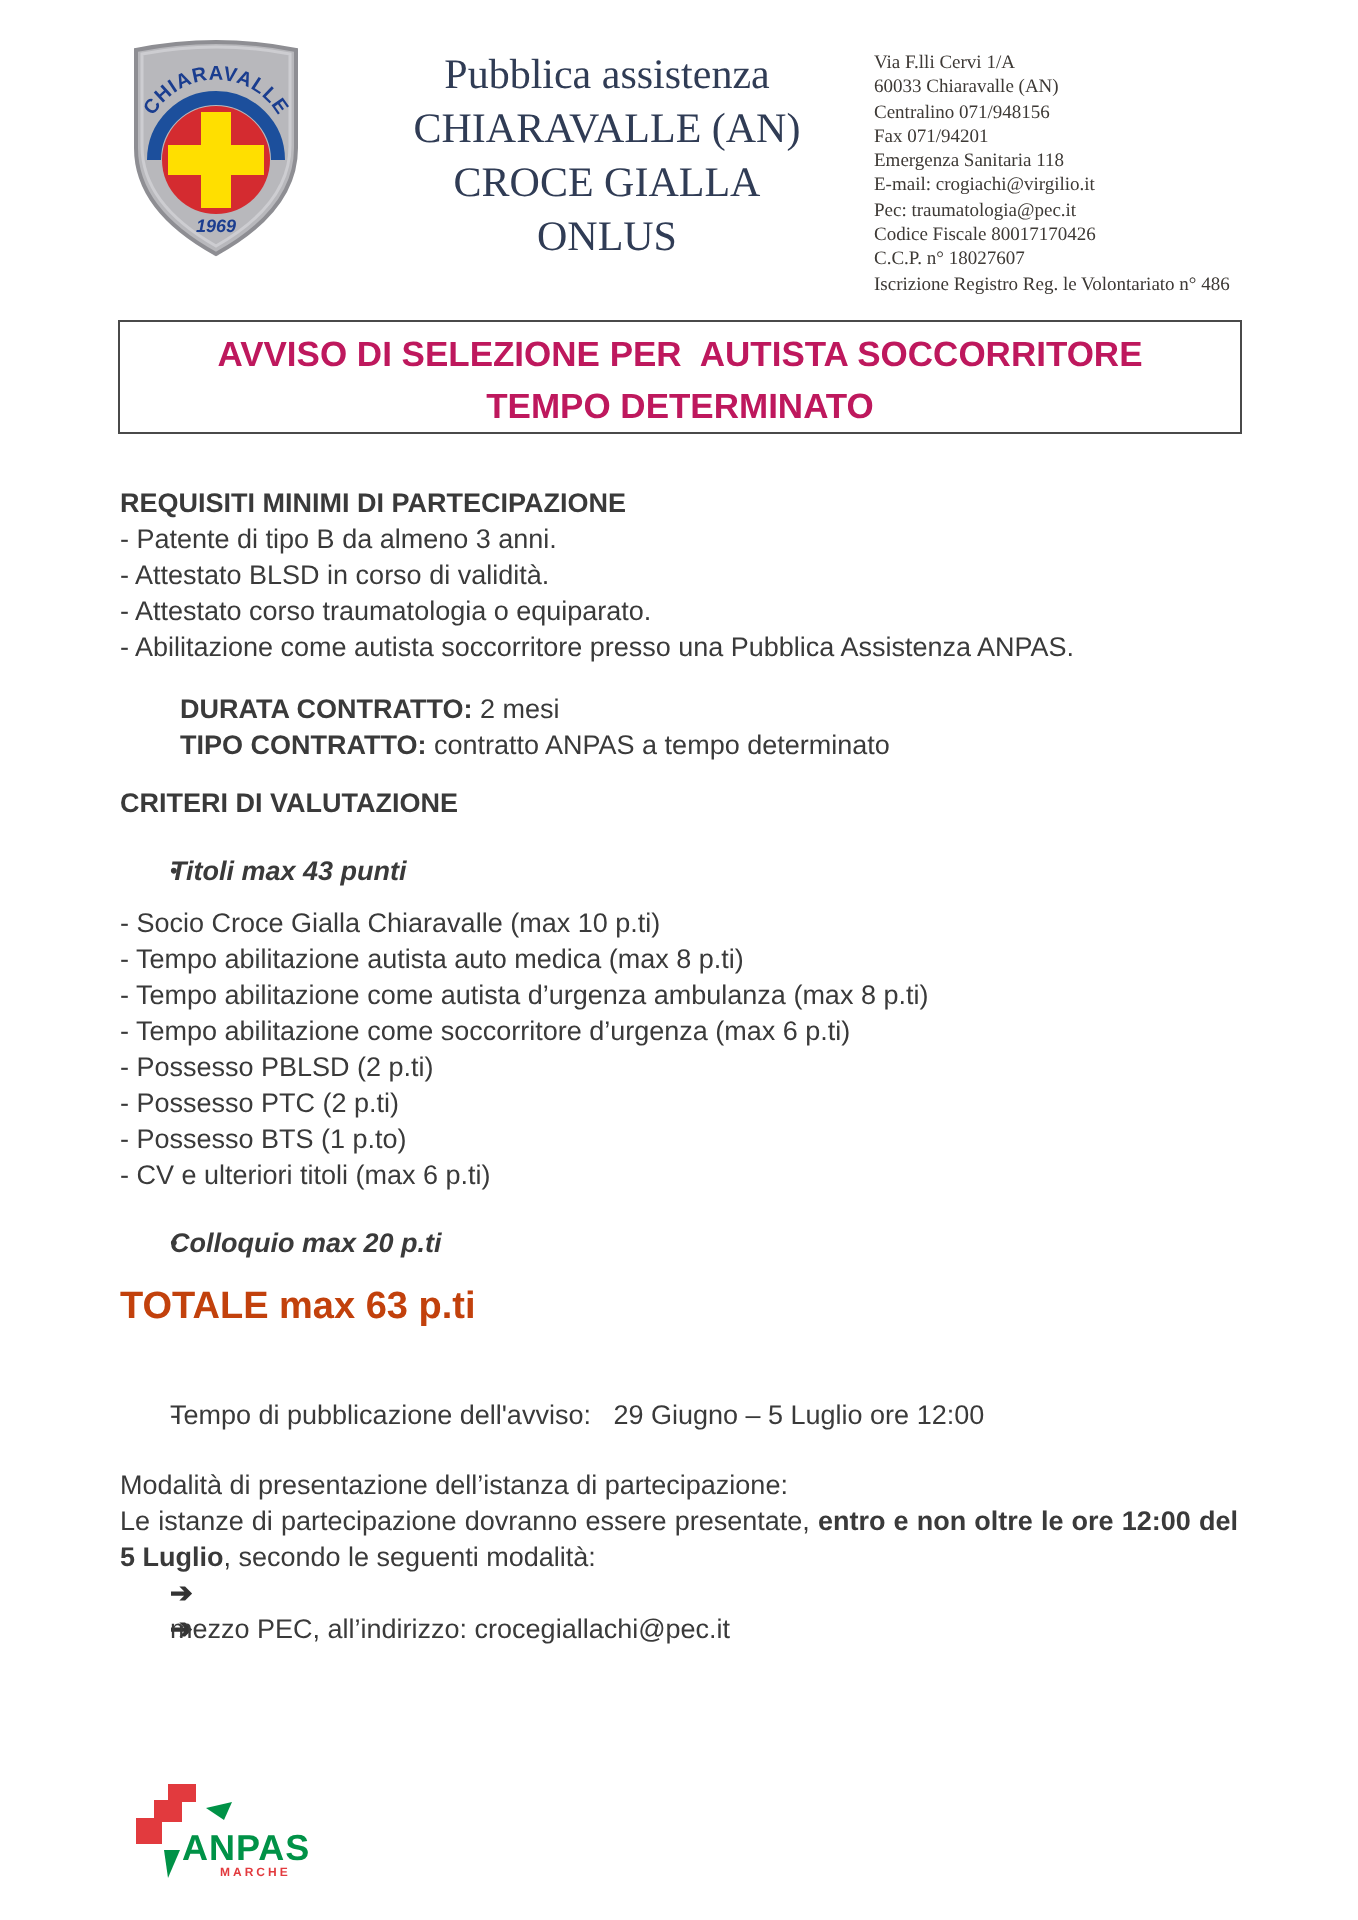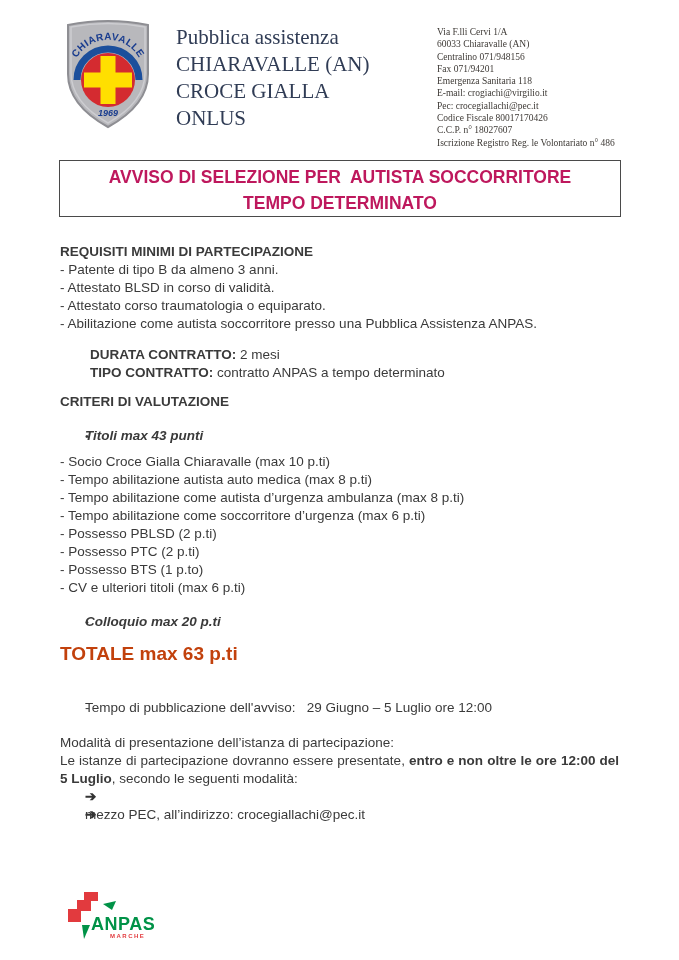--- a/index.html
+++ b/index.html
@@ -8,20 +8,21 @@
   #page {
     position:relative; width:679px; height:960px; background:#ffffff;
     margin:0 auto; overflow:hidden; color:#3a3a3a;
   }
   
   #shield-logo { position:absolute; left:64px; top:16px; }
   #org-title {
     position:absolute; left:176px; top:24px; width:255px;
     font-family:"Liberation Serif", serif; font-size:21px; line-height:27px;
     color:#303c55;
+    text-align:center;
   }
   #contact-block {
     position:absolute; left:437px; top:26px; width:235px;
     font-family:"Liberation Serif", serif; font-size:9.5px; line-height:12.3px;
     color:#3d3935;
   }
   
   #title-box {
     position:absolute; left:59px; top:160px; width:562px; height:57px;
     border:1px solid #4a4a4a; text-align:center; padding-top:3px;
@@ -85,21 +86,21 @@
     <div class="line">ONLUS</div>
   </div>
 
   <div id="contact-block">
     <div>Via F.lli Cervi 1/A</div>
     <div>60033 Chiaravalle (AN)</div>
     <div>Centralino 071/948156</div>
     <div>Fax 071/94201</div>
     <div>Emergenza Sanitaria 118</div>
     <div>E-mail: crogiachi@virgilio.it</div>
-    <div>Pec: crocegiallachi@pec.it</div>
+    <div>Pec: traumatologia@pec.it</div>
     <div>Codice Fiscale 80017170426</div>
     <div>C.C.P. n° 18027607</div>
     <div>Iscrizione Registro Reg. le Volontariato n° 486</div>
   </div>
 
   <div id="title-box">
     <div class="t-line">AVVISO DI SELEZIONE PER  AUTISTA SOCCORRITORE</div>
     <div class="t-line">TEMPO DETERMINATO</div>
   </div>
 

